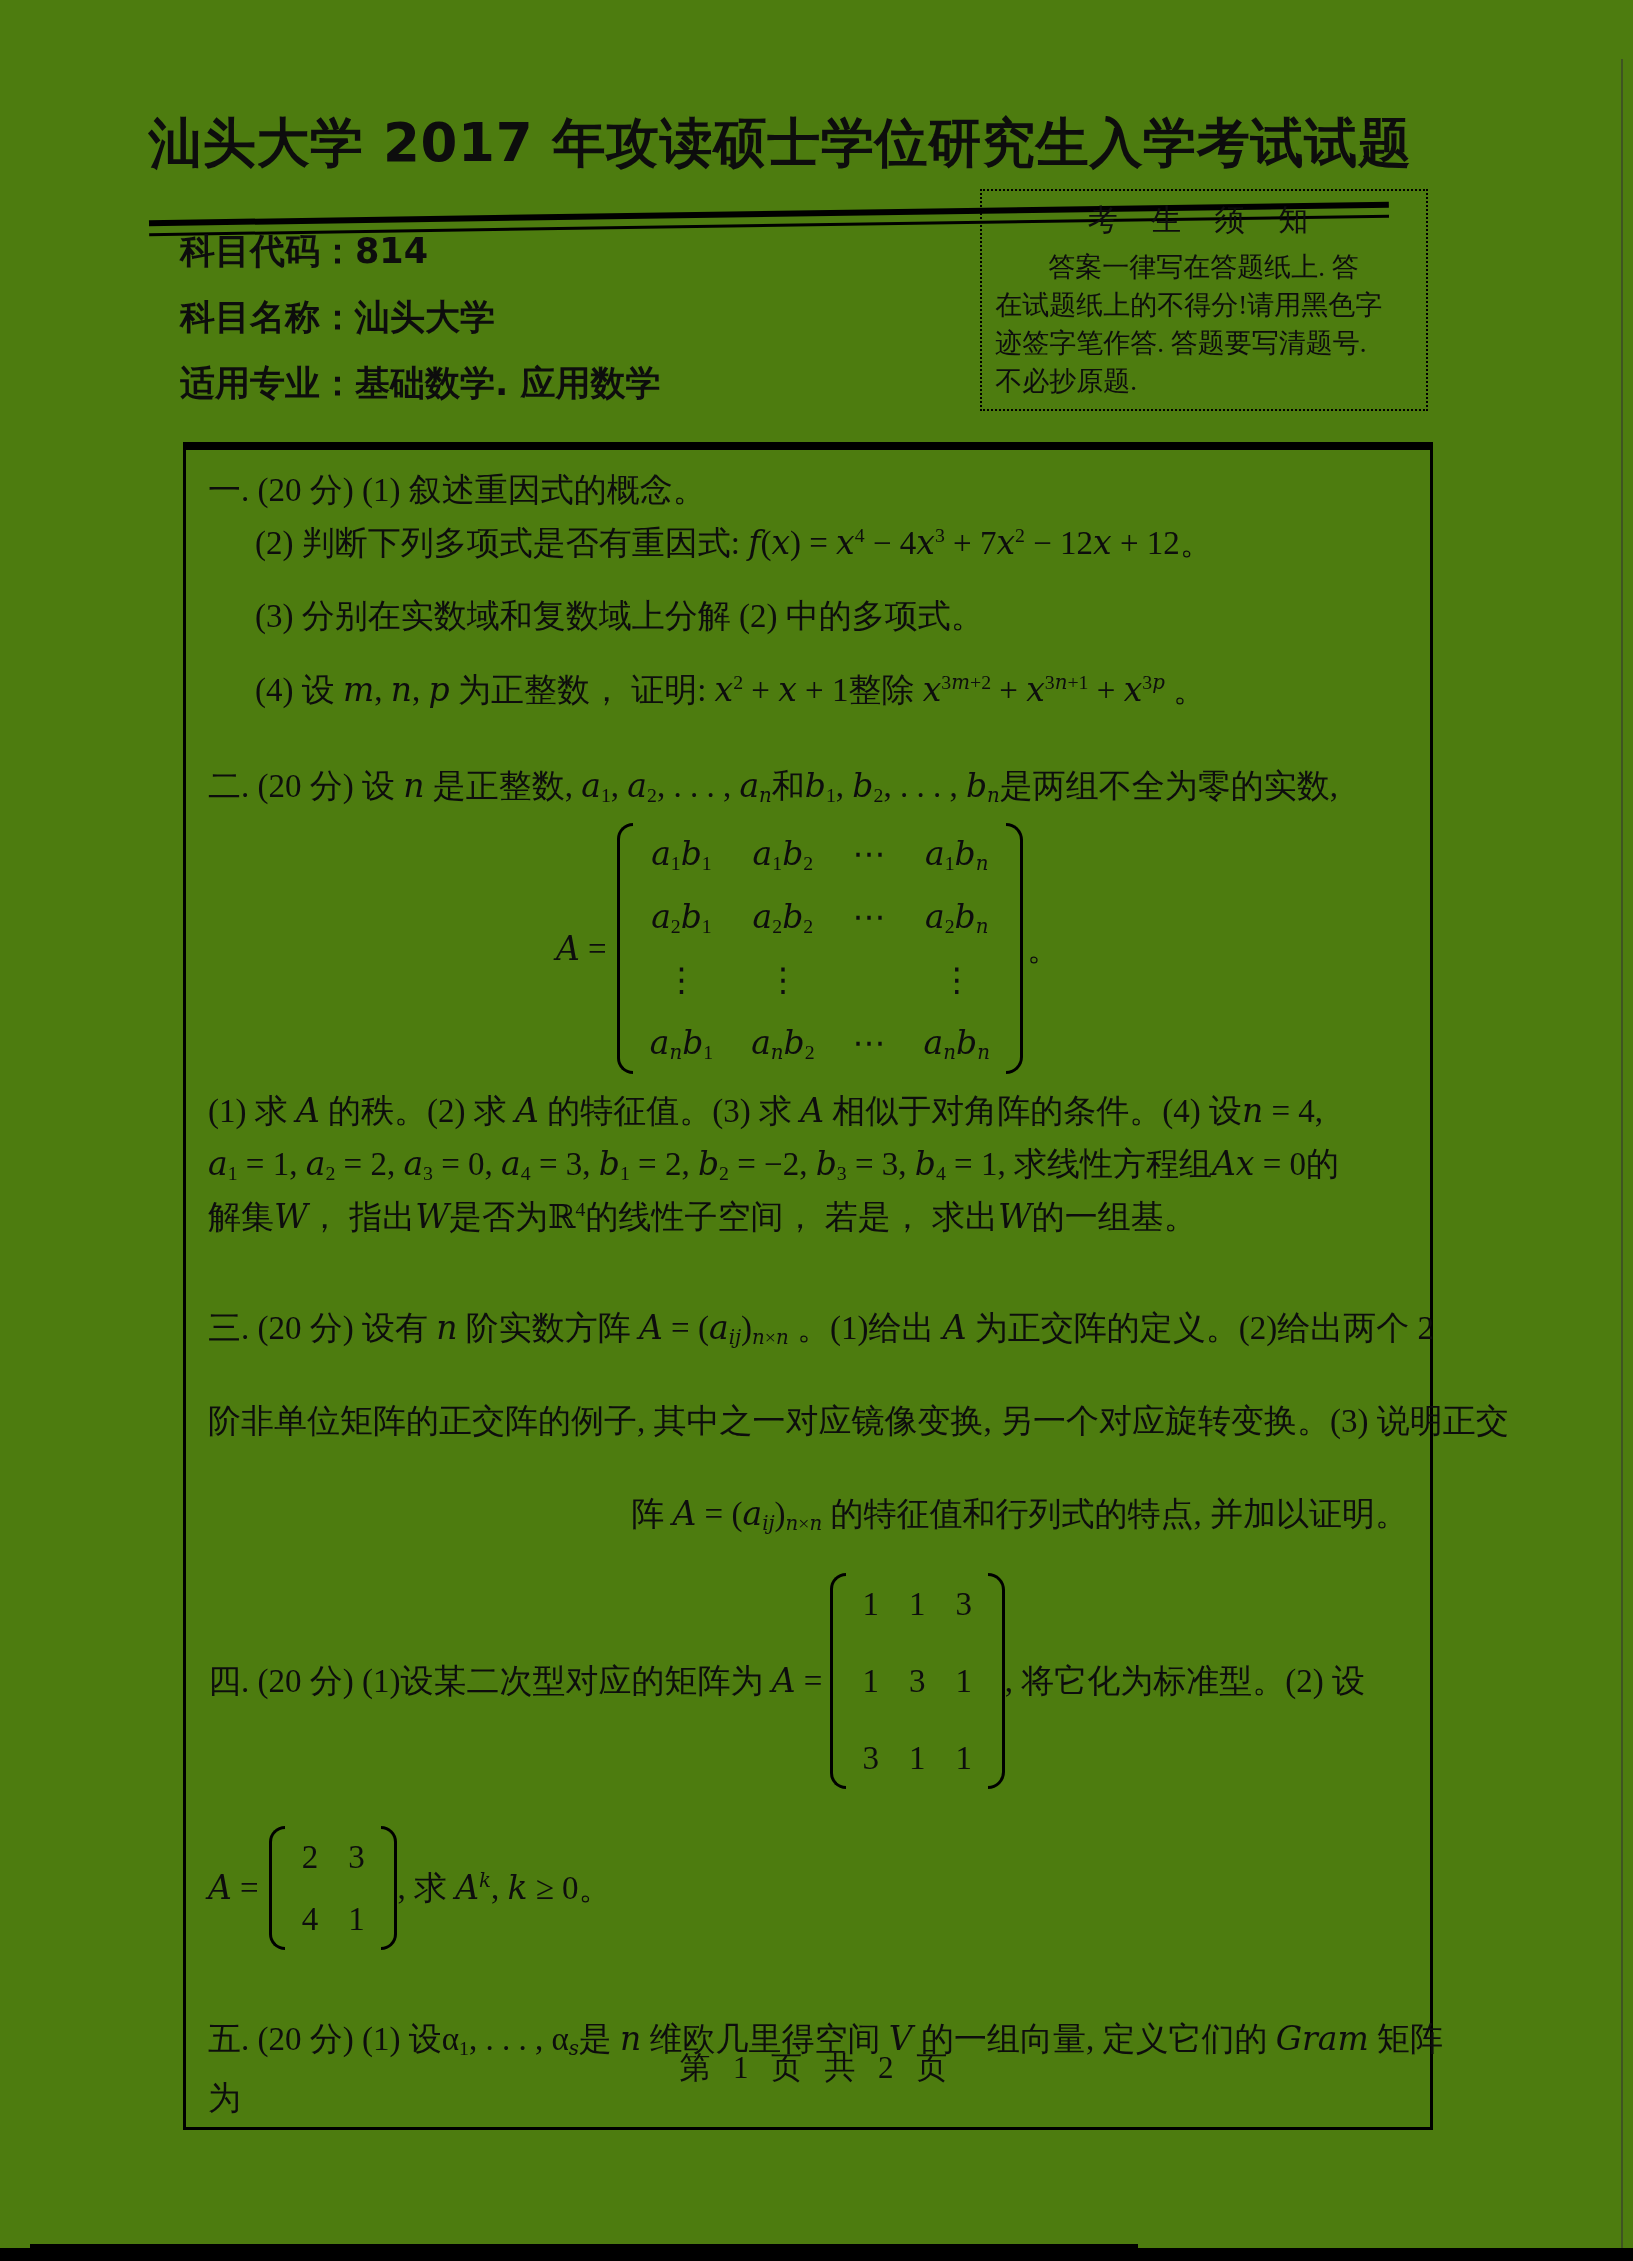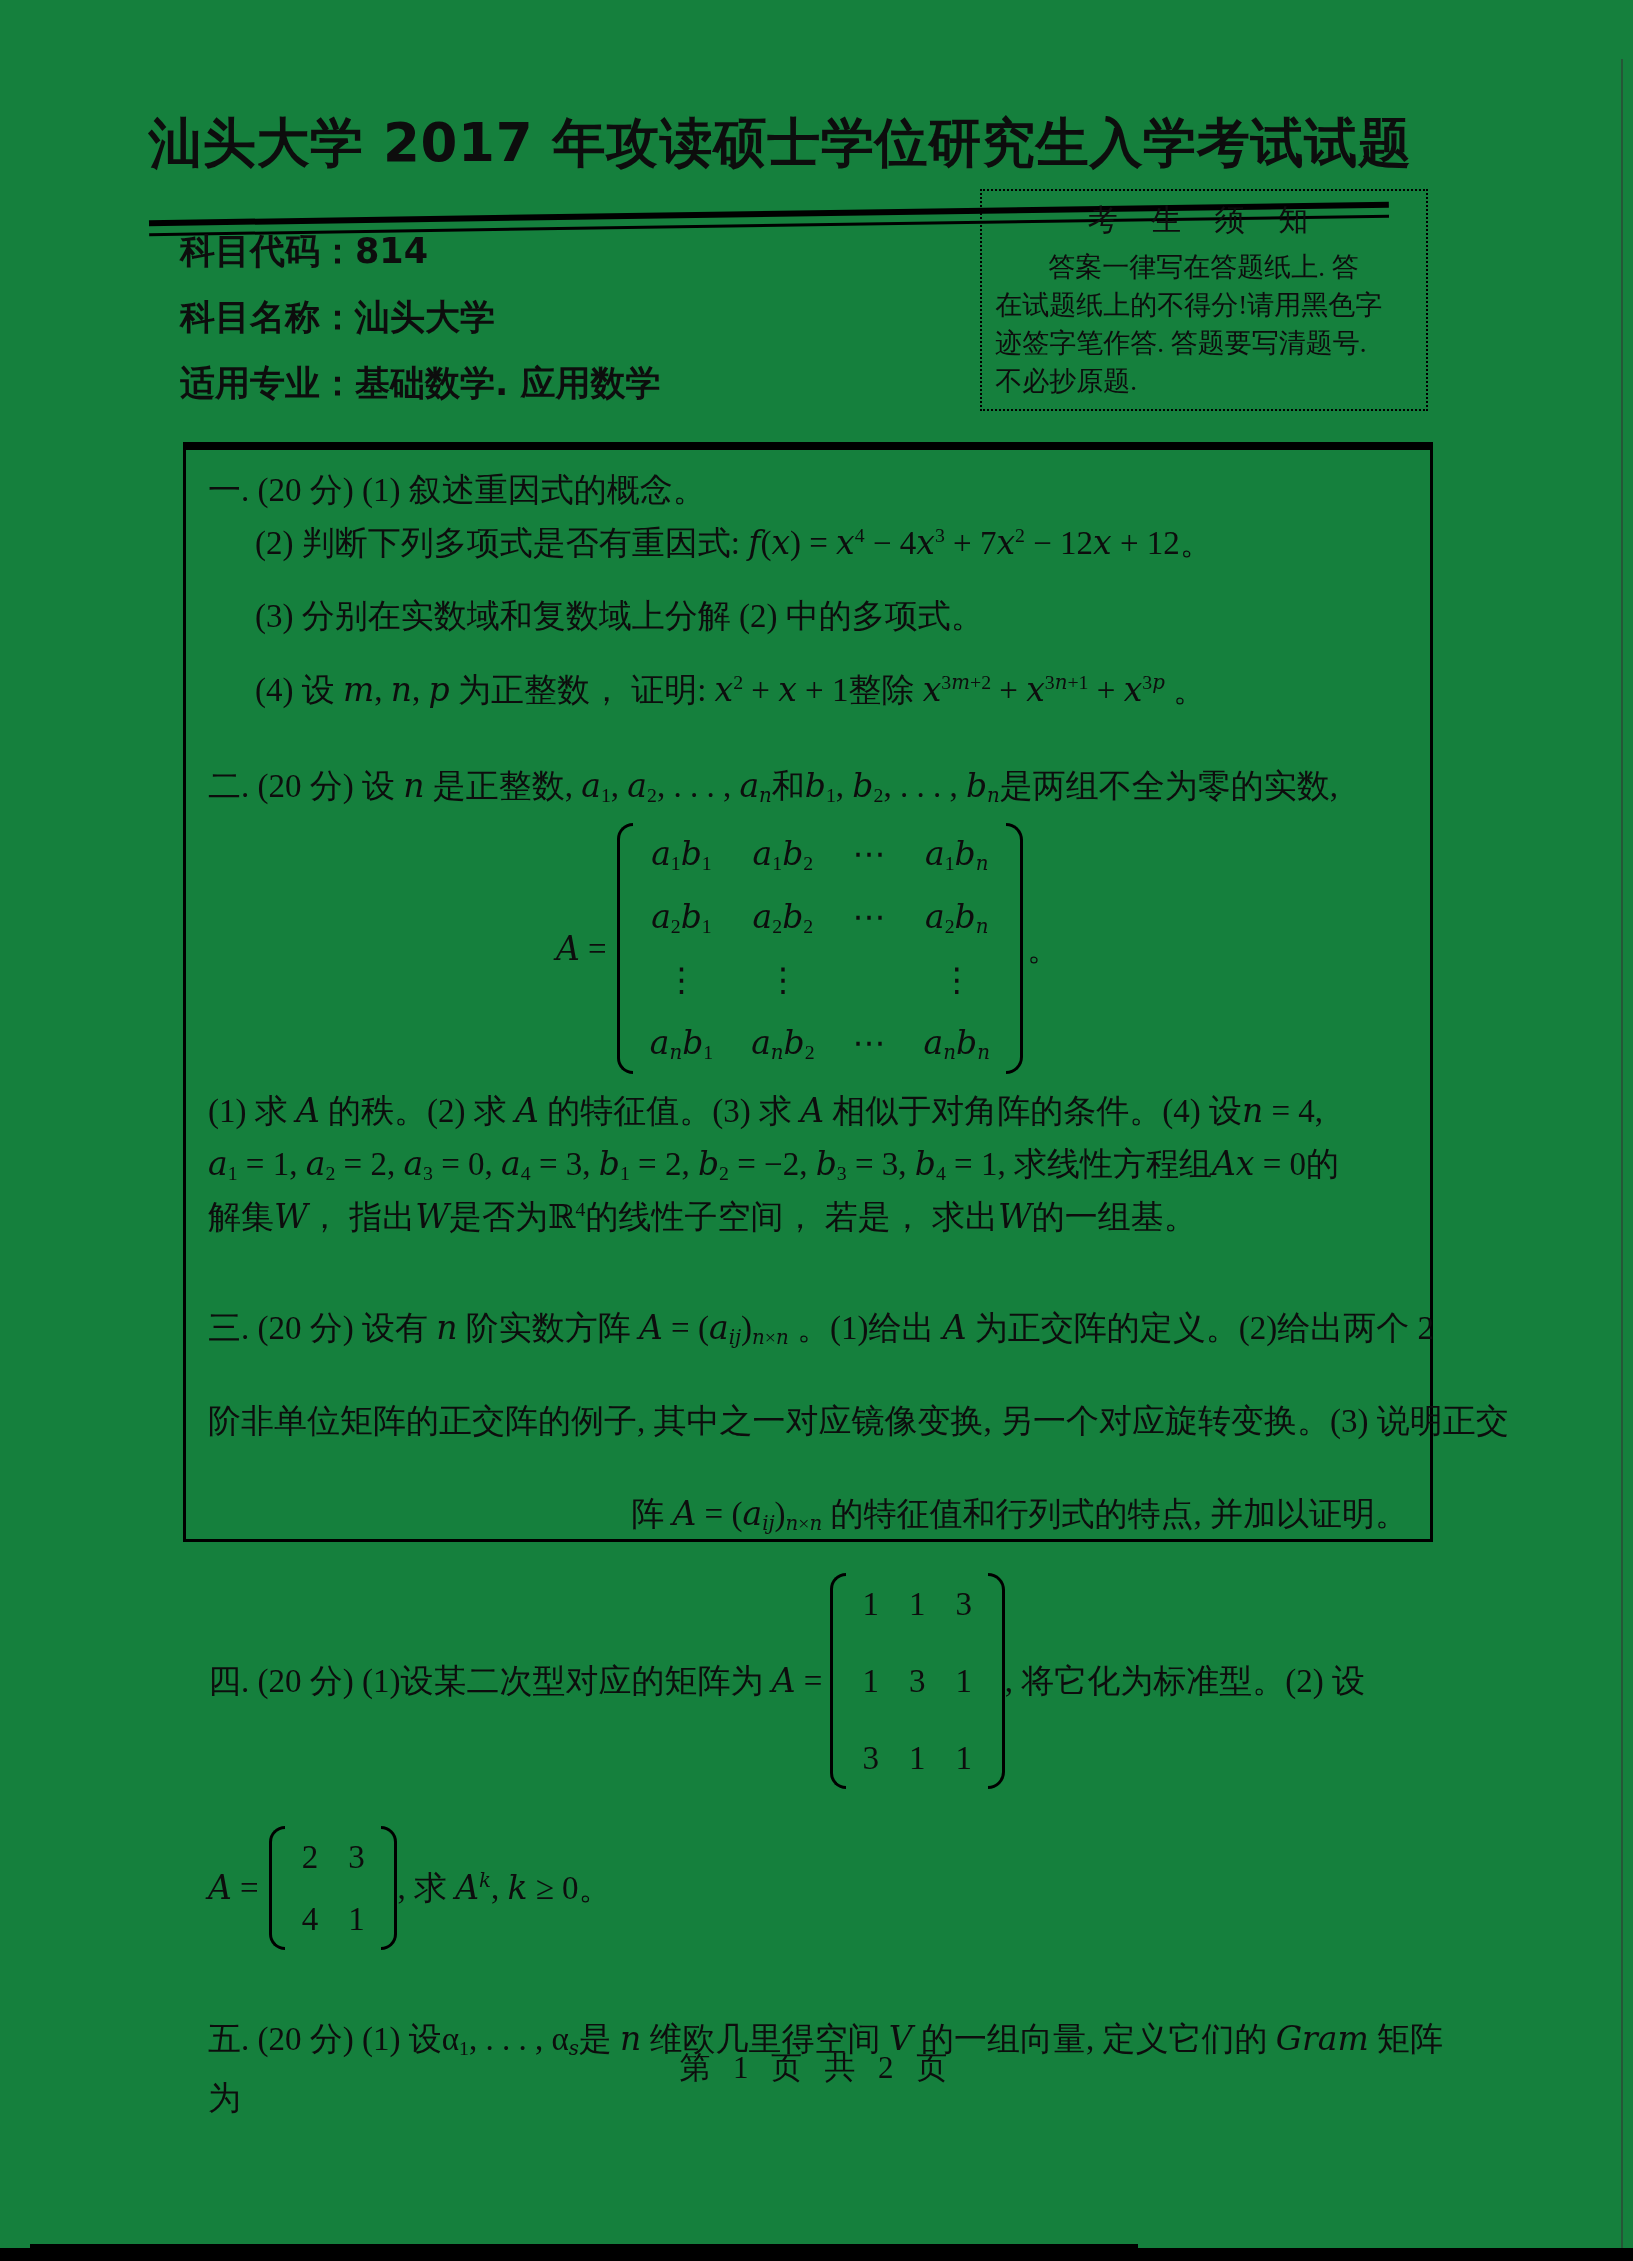--- a/index.html
+++ b/index.html
@@ -1,18 +1,18 @@
 <!DOCTYPE html>
 <html style="font-size:12px"><head>
 <meta charset="utf-8">
 <style>
   html,body { margin:0; padding:0; background:#e8e8e8; }
   .page {
     position:relative; width:1634px; height:2261px; margin:0 auto;
-    background:#15803d; color:#0d0d0d; overflow:hidden;
+    background:#4d7c0f; color:#0d0d0d; overflow:hidden;
     font-family:"Liberation Serif","DejaVu Serif",serif;
   }
   
   .exam-title {
     position:absolute; left:149px; top:108px; white-space:nowrap;
     font-family:"DejaVu Sans","Liberation Sans",sans-serif;
     font-weight:bold; font-size:53px; letter-spacing:0.7px;
   }
   .title-rule {
     position:absolute; left:149px; top:211px; width:1240px; height:6.7px;
@@ -31,21 +31,21 @@
     box-sizing:border-box; border:2.2px dotted #000; padding:9px 13.3px 0 13.3px;
   }
   .notice-title {
     text-align:center; font-family:"DejaVu Sans","Liberation Sans",sans-serif;
     font-weight:normal; font-size:30px; letter-spacing:12px; margin-bottom:7.4px;
   }
   .notice-line { font-size:27px; line-height:38px; white-space:nowrap; }
   .notice-line.first { text-indent:53px; }
   
   .qbox {
-    position:absolute; left:183px; top:442px; width:1250px; height:1100px;
+    position:absolute; left:183px; top:442px; width:1250px; height:1688px;
     box-sizing:border-box; border:3.7px solid #000; border-top-width:8.1px;
     padding:18px 22px 0 22px; font-size:33px; line-height:44px;
   }
   .line { white-space:nowrap; }
   .indent { margin-left:47px; }
   sup,sub { font-size:60%; line-height:0; }
   sup { vertical-align:0.6em; }
   sub { vertical-align:-0.25em; }
   i { font-family:"DejaVu Serif","Liberation Serif",serif; }
   

